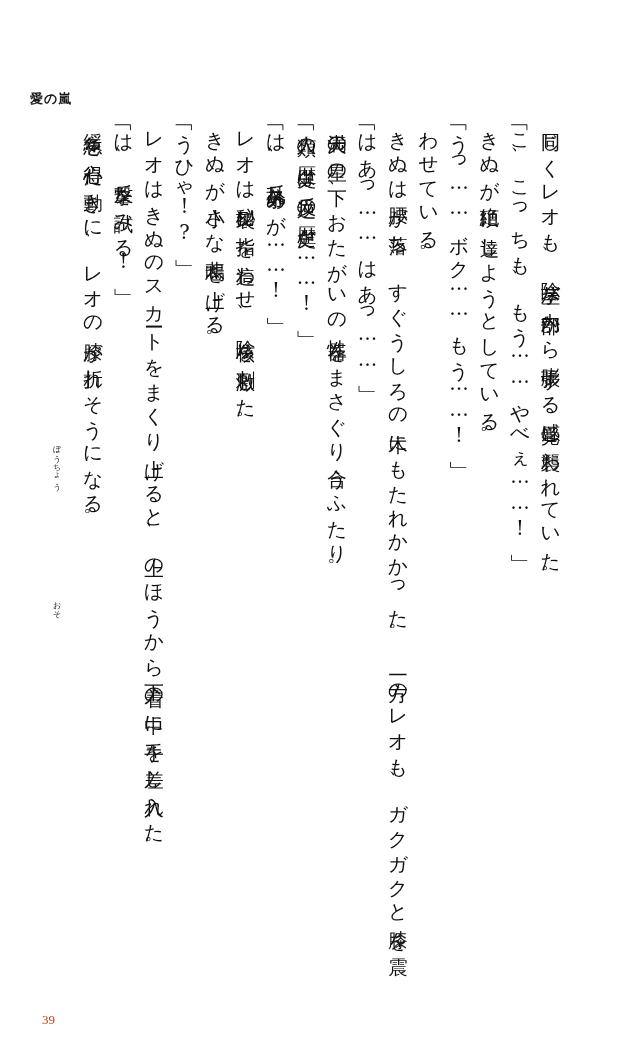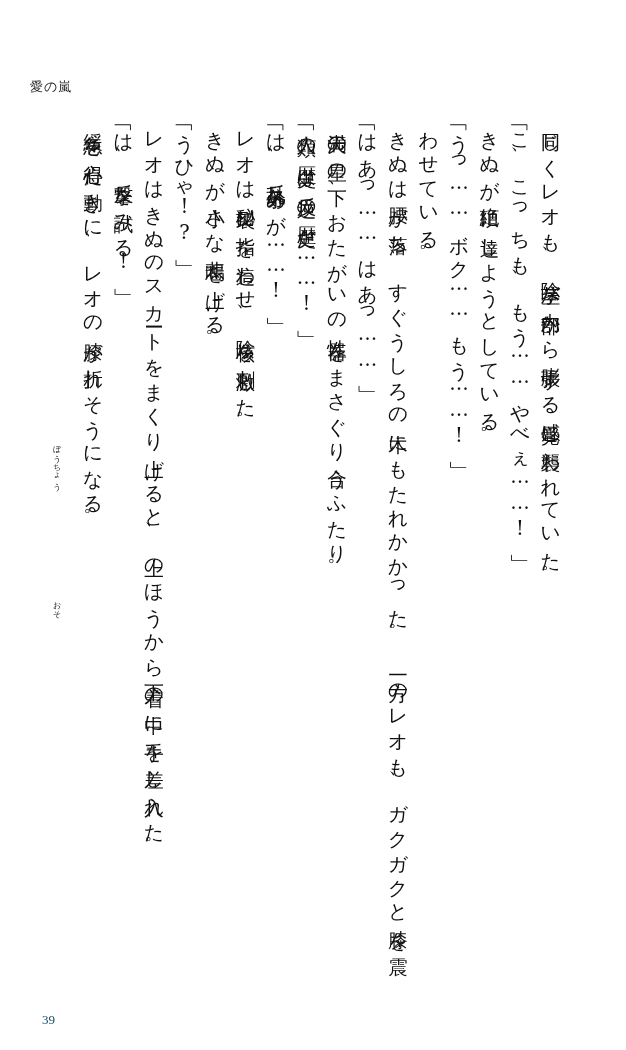--- a/index.html
+++ b/index.html
@@ -20,34 +20,35 @@
     left: 0;
     top: 0;
     width: 626px;
     height: 1050px;
     background: #ffffff;
   }
   
   .running-head {
     position: absolute;
     left: 30px;
-    top: 78px;
+    top: 90px;
     font-size: 13px;
     letter-spacing: 1px;
     color: #1a1a1a;
     font-family: "DejaVu Serif", serif;
     white-space: nowrap;
+    font-weight: bold;
   }
   
   .folio {
     position: absolute;
     left: 42px;
     bottom: 22px;
     font-size: 13px;
-    color: #0c4a6e;
+    color: #c2410c;
     font-family: "Liberation Serif", serif;
   }
   
   .body-text {
     position: absolute;
     right: 34px;
     top: 118px;
     height: 870px;
     width: 520px;
     display: flex;

